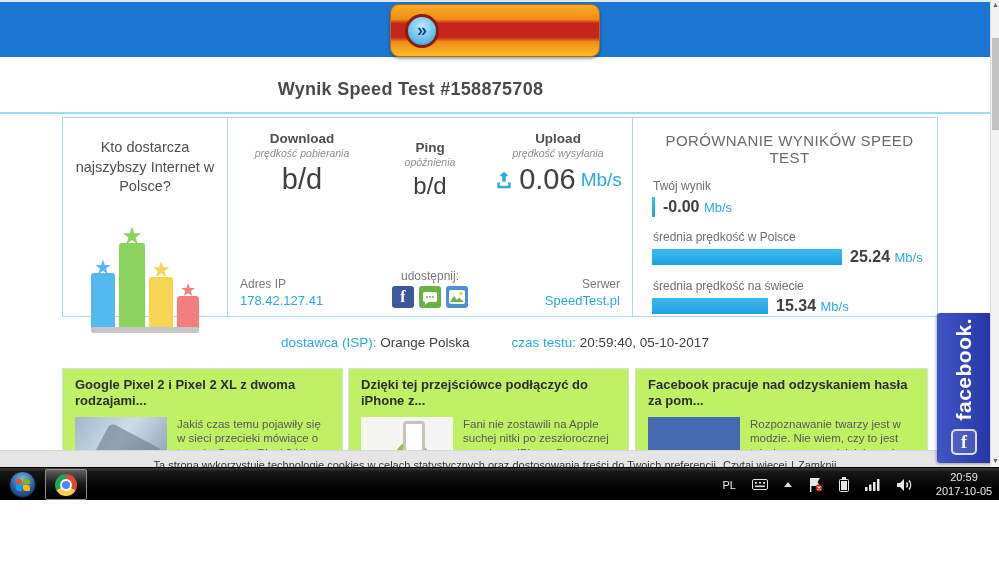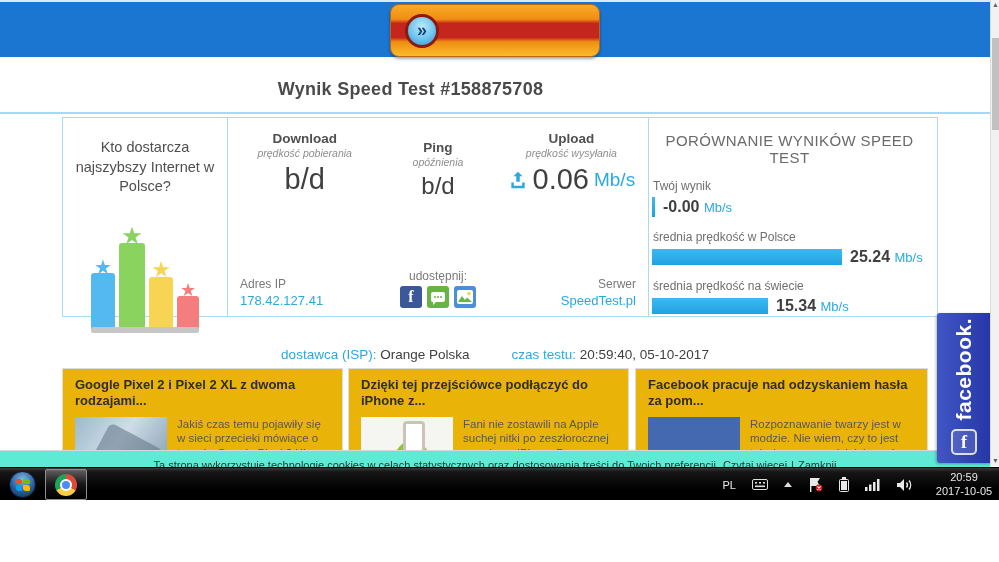--- a/index.html
+++ b/index.html
@@ -58,36 +58,36 @@
   .small-value { font-size:13px; color:#2aa9e0; margin-top:2px; }
   .share-icons { display:flex; justify-content:center; gap:5px; margin-top:3px; }
   .sicon { width:22px; height:22px; border-radius:3px; display:flex; align-items:center; justify-content:center; cursor:pointer; }
   .sicon.fb { background:#3b5998; color:#fff; font-weight:bold; font-size:16px; font-family:"Liberation Serif", serif; }
   .sicon.comment { background:#67b346; }
   .bubble { width:14px; height:10px; background:#fff; border-radius:2px; position:relative; display:flex; align-items:center; justify-content:center; gap:1px; }
   .bubble i { width:2px; height:2px; background:#67b346; border-radius:50%; }
   .bubble::after { content:""; position:absolute; left:2px; bottom:-3px; border:3px solid transparent; border-top-color:#fff; border-left-color:#fff; }
   .sicon.image { background:#4d8fd6; }
 
-  .panel-right { width:288px; padding:14px 10px 10px 3px; }
+  .panel-right { width:288px; padding:14px 10px 10px 3px;margin-left:16px; }
   .cmp-title { text-align:center; font-size:15px; color:#6a6a6a; letter-spacing:.4px; }
   .cmp-label { font-size:12px; color:#6f6f6f; margin:13px 0 4px 1px; }
   .cmp-row { display:flex; align-items:center; gap:8px; }
   .cmp-bar { height:16px; background:linear-gradient(#3fb9ef,#1ea2e2); }
   .cmp-bar.tiny { height:20px; }
   .cmp-value { font-size:16px; font-weight:bold; color:#3f3f3f; white-space:nowrap; }
   .cmp-unit { font-size:13px; font-weight:normal; color:#2aa9e0; }
 
   
-  .isp-row { position:absolute; left:0; top:335px; width:990px; display:flex; justify-content:center; gap:42px; font-size:13.5px;margin-top:12px; }
+  .isp-row { position:absolute; left:0; top:335px; width:990px; display:flex; justify-content:center; gap:42px; font-size:13.5px; }
   .isp-row .lbl { color:#2aa9e0; }
   .isp-row .val { color:#3f3f3f; }
 
   
-  .article { position:absolute; top:368px; height:92px; background:#eab308; border:1px solid #dcdcdc; padding:8px 12px; overflow:hidden; }
+  .article { position:absolute; top:368px; height:92px; background:#bef264; border:1px solid #dcdcdc; padding:8px 12px; overflow:hidden; }
   .article.a1 { left:62px;  width:281px; }
   .article.a2 { left:348px; width:281px; }
   .article.a3 { left:635px; width:293px; }
   .art-title { font-size:13px; font-weight:bold; color:#2e2e2e; line-height:1.25; cursor:pointer; }
   .art-body { display:flex; gap:10px; margin-top:7px; }
   .art-thumb { width:92px; height:62px; flex:none; overflow:hidden; position:relative; }
   .thumb1 { background:linear-gradient(125deg,#9db9cc 0%, #cfdde8 45%, #7d97ad 100%); }
   .thumb1::after { content:""; position:absolute; left:18px; top:16px; width:60px; height:60px; background:#5f7283; transform:rotate(28deg); border-radius:6px; opacity:.55; }
   .thumb2 { background:#f5f5f1; }
   .thumb2::before { content:""; position:absolute; left:34px; top:24px; width:34px; height:34px; background:#8cc63f; border-radius:50%; }
@@ -98,21 +98,21 @@
 
   
   .fb-tab { position:absolute; left:937px; top:313px; width:54px; height:150px; z-index:6;
     background:linear-gradient(to right,#4156c5,#2537a6); border-radius:3px 0 0 3px; box-shadow:-1px 1px 3px rgba(0,0,0,.3);
     display:flex; flex-direction:column; align-items:center; justify-content:flex-end; cursor:pointer; }
   .fb-vertical { writing-mode:vertical-rl; transform:rotate(180deg); color:#fff; font-weight:bold; font-size:21px; letter-spacing:.5px; margin-bottom:8px; }
   .fb-f { width:26px; height:26px; border:2px solid rgba(255,255,255,.8); border-radius:5px; background:rgba(255,255,255,.12);
     color:#fff; font-weight:bold; font-size:18px; font-family:"Liberation Serif", serif; display:flex; align-items:center; justify-content:center; margin-bottom:8px; }
 
   
-  .cookie-bar { position:absolute; left:0; top:450px; width:990px; height:28px; background:#5eead4; border-top:1px solid #d6d6d6;
+  .cookie-bar { position:absolute; left:0; top:450px; width:990px; height:28px; background:#e5e5e5; border-top:1px solid #d6d6d6;
     display:flex; align-items:center; justify-content:center; gap:4px; font-size:11px; color:#333; z-index:4; }
   .cookie-link { cursor:pointer; }
 
   
   .scrollbar { position:absolute; left:990px; top:0; width:9px; height:466px; background:#f1f1f1; border-left:1px solid #dcdcdc; z-index:7; }
   .sb-arrow { position:absolute; left:0; width:9px; height:10px; color:#666; font-size:7px; line-height:10px; text-align:center; cursor:pointer; }
   .sb-arrow.up { top:0; }
   .sb-arrow.down { bottom:0; }
   .sb-thumb { position:absolute; left:1px; top:38px; width:7px; height:92px; background:#c1c1c1; cursor:pointer; }
 

